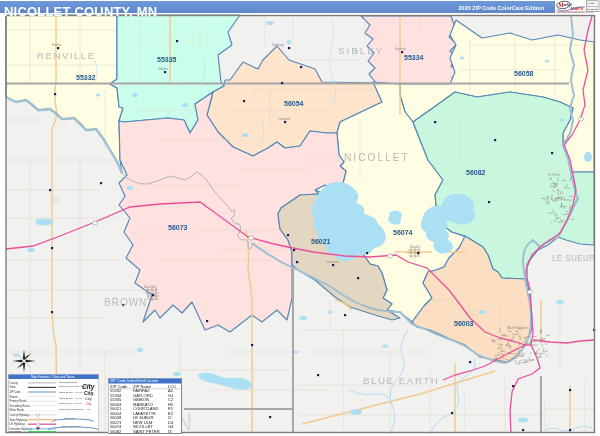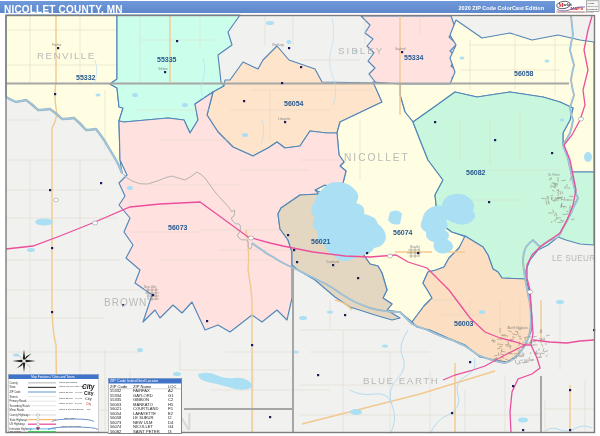--- a/index.html
+++ b/index.html
@@ -1,18 +1,18 @@
 <!DOCTYPE html>
 <html><head>
 <meta charset="utf-8">
 <style>
   html,body{margin:0;padding:0;}
   body{width:600px;height:436px;position:relative;background:#ffffff;font-family:"Liberation Sans",sans-serif;overflow:hidden;}
   #hdr{position:absolute;left:0;top:1px;width:600px;height:12px;background:linear-gradient(#6f9ada,#5e87c9);}
-  #hdrL{position:absolute;left:4px;top:3.5px;font-size:10px;font-weight:bold;color:#ffffff;letter-spacing:0.2px;}
+  #hdrL{position:absolute;left:4px;top:3.5px;font-size:13px;font-weight:bold;color:#ffffff;letter-spacing:0.2px;}
   #hdrR{position:absolute;right:56px;top:5px;font-size:5.5px;font-weight:bold;color:#ffffff;}
   #logo{position:absolute;right:0;top:0;width:45px;height:14px;background:#ffffff;font-family:"Liberation Sans",sans-serif;}
   #mapwrap{position:absolute;left:0;top:0;}
   #legend{position:absolute;left:8px;top:374px;}
   #ziptable{position:absolute;left:108px;top:377.5px;}
 </style>
 </head>
 <body>
 
 <div id="mapwrap">

